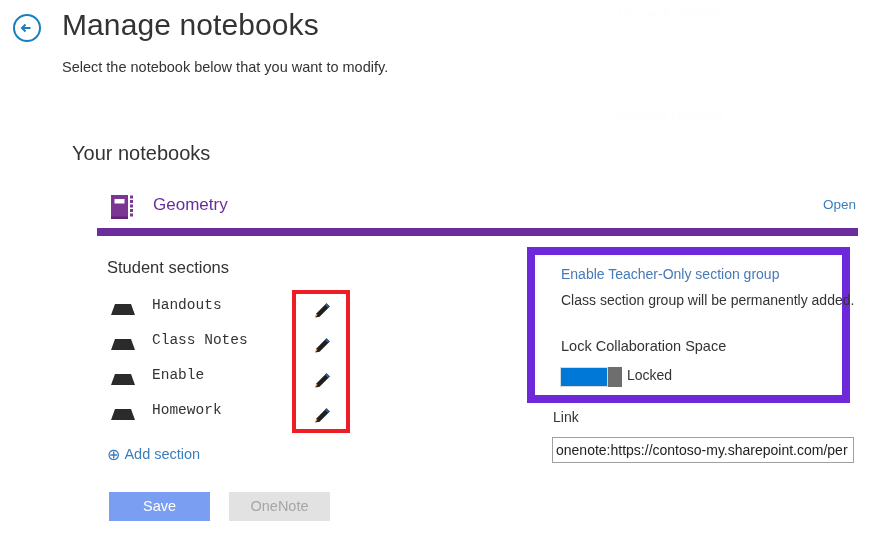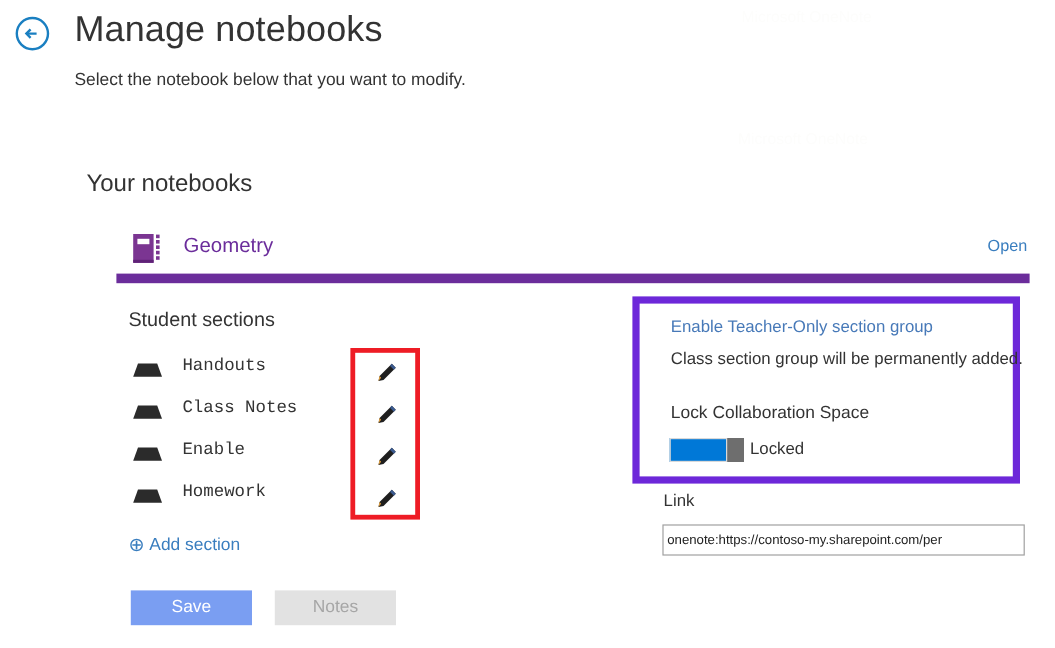--- a/index.html
+++ b/index.html
@@ -212,21 +212,21 @@
     cursor: default;
   }
 
   
   .right-box {
     position: absolute;
     left: 527px;
     top: 247px;
     width: 323px;
     height: 156px;
-    border: 6px solid #6d28d9;
+    border: 8px solid #6d28d9;
     box-sizing: border-box;
     background: #ffffff;
   }
   .teacher-link {
     position: absolute;
     left: 26px;
     top: 11px;
     font-size: 14px;
     color: #4779b8;
     cursor: pointer;
@@ -294,21 +294,21 @@
   .link-input {
     position: absolute;
     left: 552px;
     top: 437px;
     width: 302px;
     height: 26px;
     box-sizing: border-box;
     border: 1px solid #a0a0a0;
     background: #ffffff;
     font-family: "Liberation Sans", sans-serif;
-    font-size: 11px;
+    font-size: 14px;
     color: #222222;
     padding: 0 2px 0 3px;
     outline: none;
   }
 
   
   .watermark {
     position: absolute;
     font-size: 13px;
     color: #fdfdfc;
@@ -425,21 +425,21 @@
         <path d="M3.4 16.6 L4.3 12.4 L5.6 13.7 Z" fill="#e8a33d"></path>
       </svg>
     </div>
   </div>
 
   <div class="add-section">
     <span class="plus">⊕</span><span>Add section</span>
   </div>
 
   <button class="btn btn-save">Save</button>
-  <button class="btn btn-cancel">Notes</button>
+  <button class="btn btn-cancel">OneNote</button>
 
   <div class="right-box">
     <div class="teacher-link">Enable Teacher-Only section group</div>
     <div class="teacher-desc">Class section group will be permanently added.</div>
     <div class="lock-label">Lock Collaboration Space</div>
     <div class="toggle">
       <div class="toggle-track"></div>
       <div class="toggle-thumb"></div>
     </div>
     <div class="toggle-state">Locked</div>

